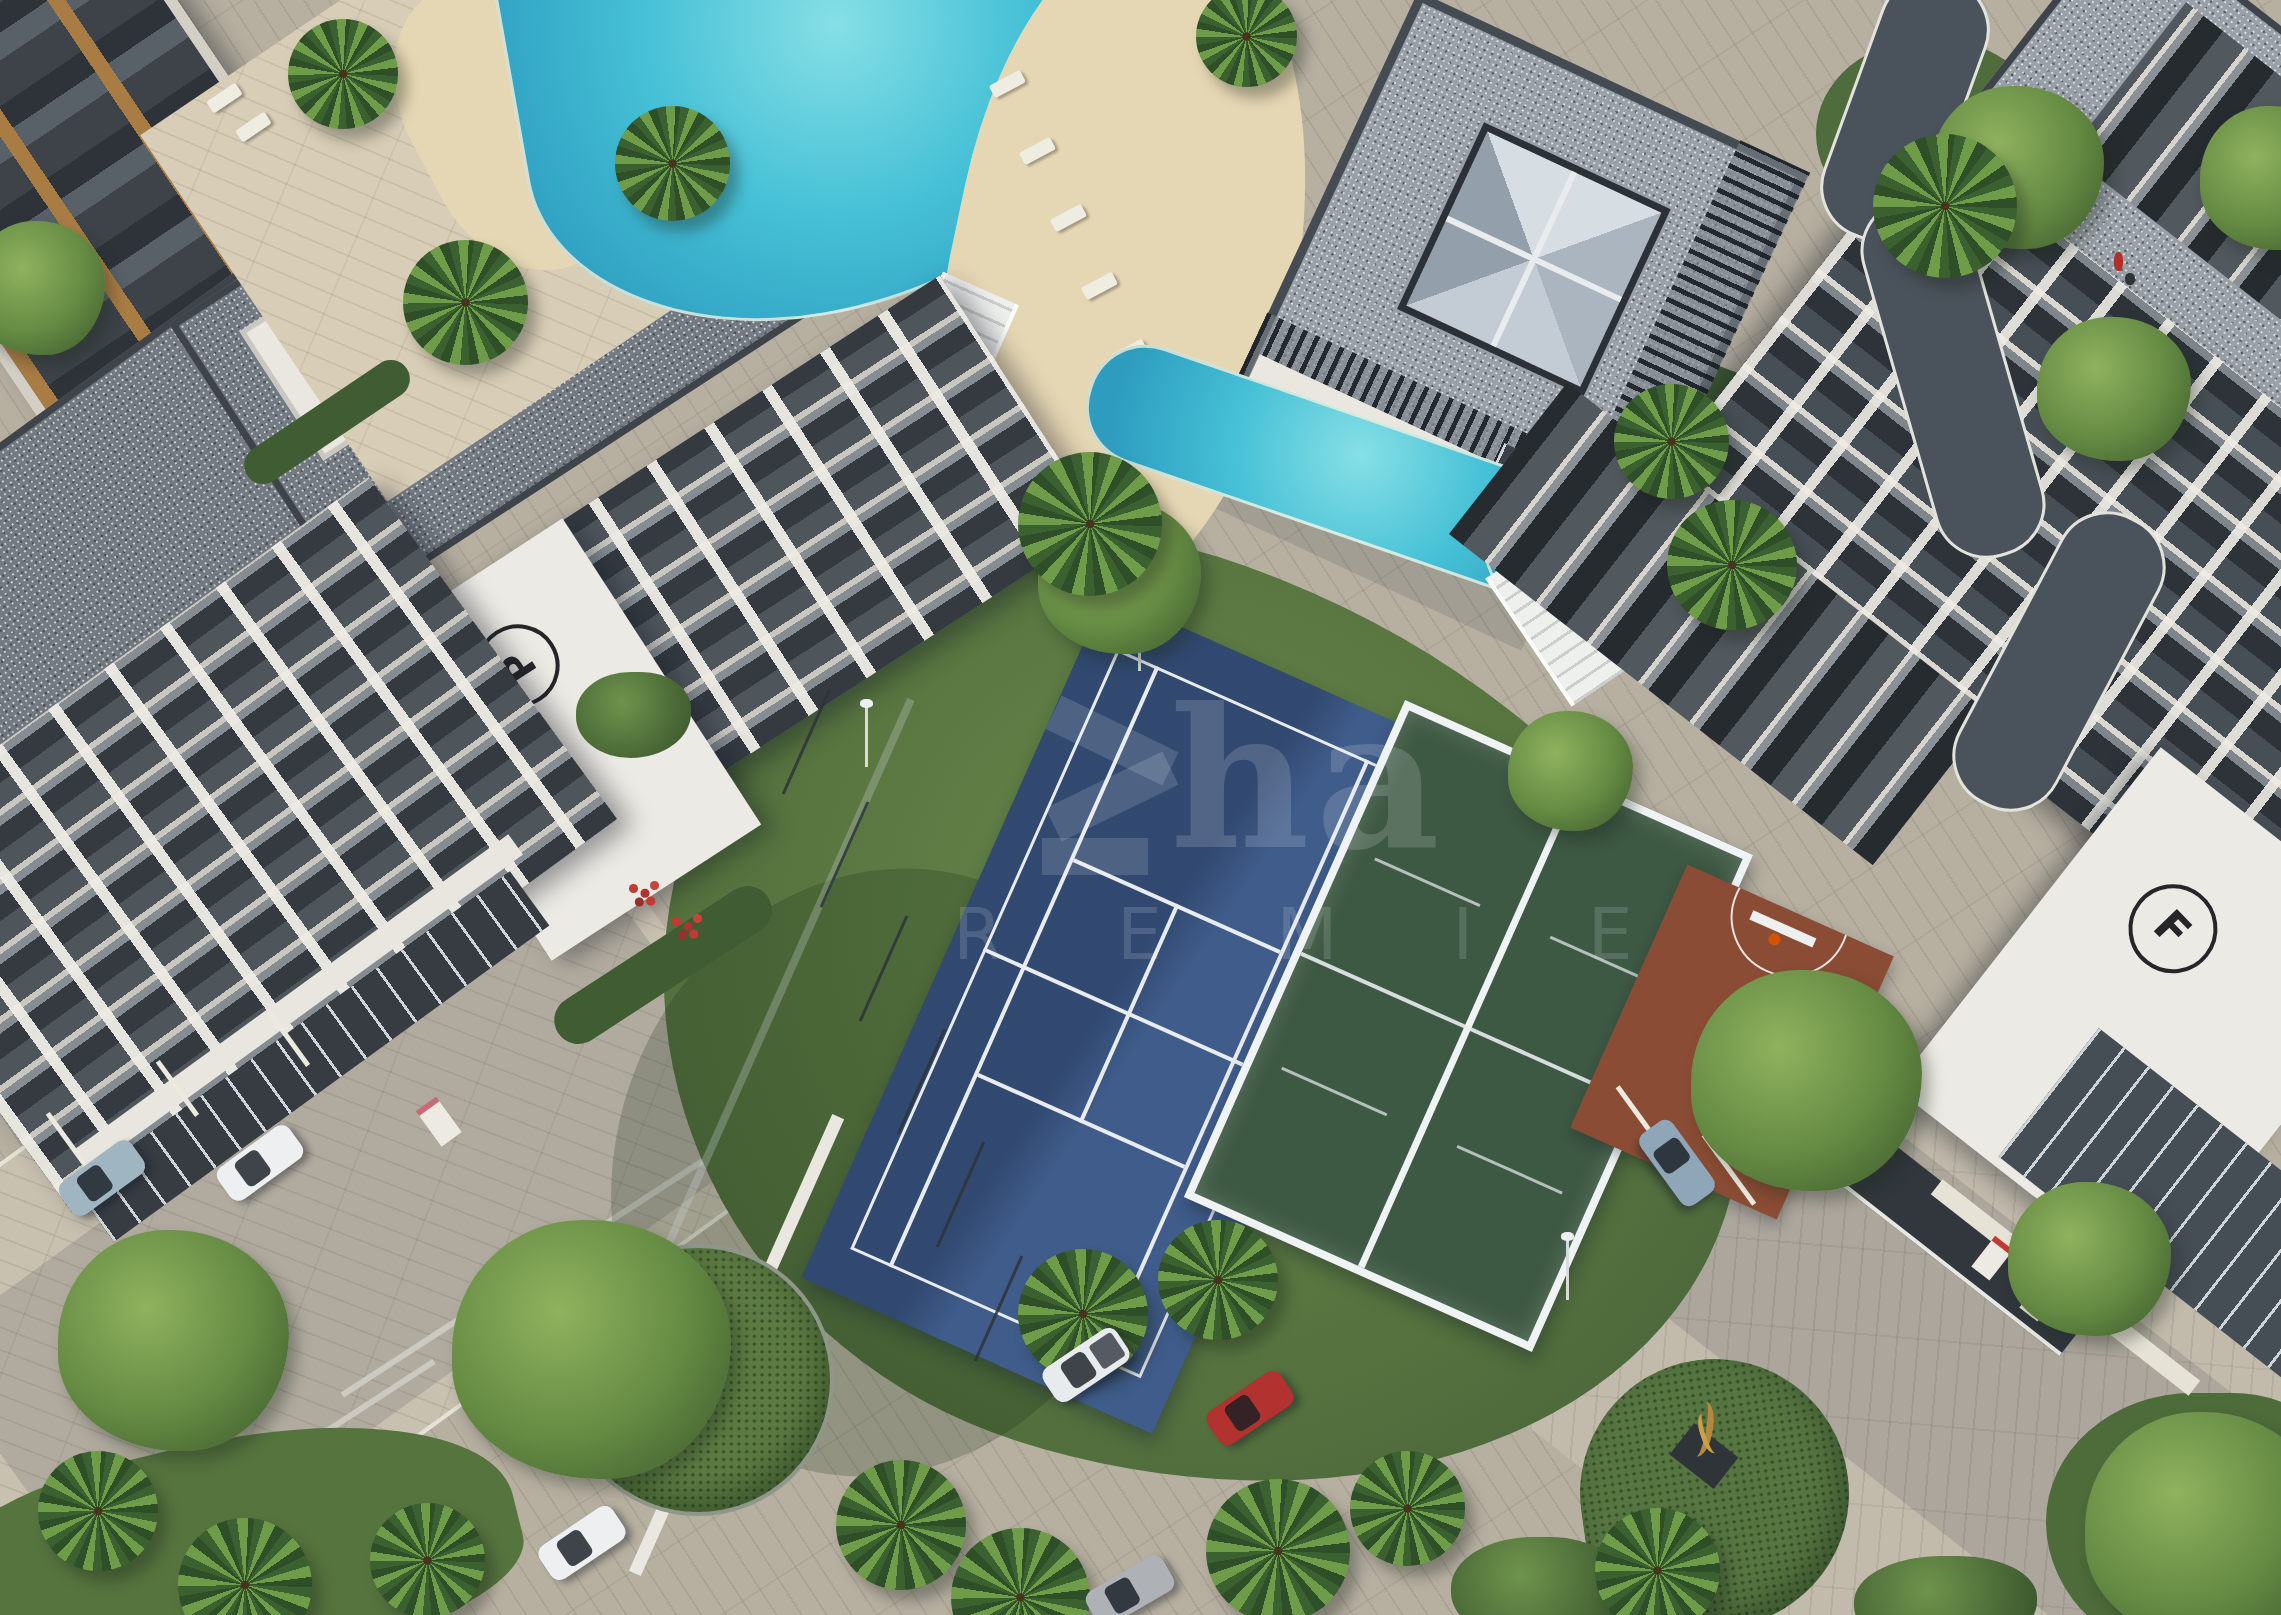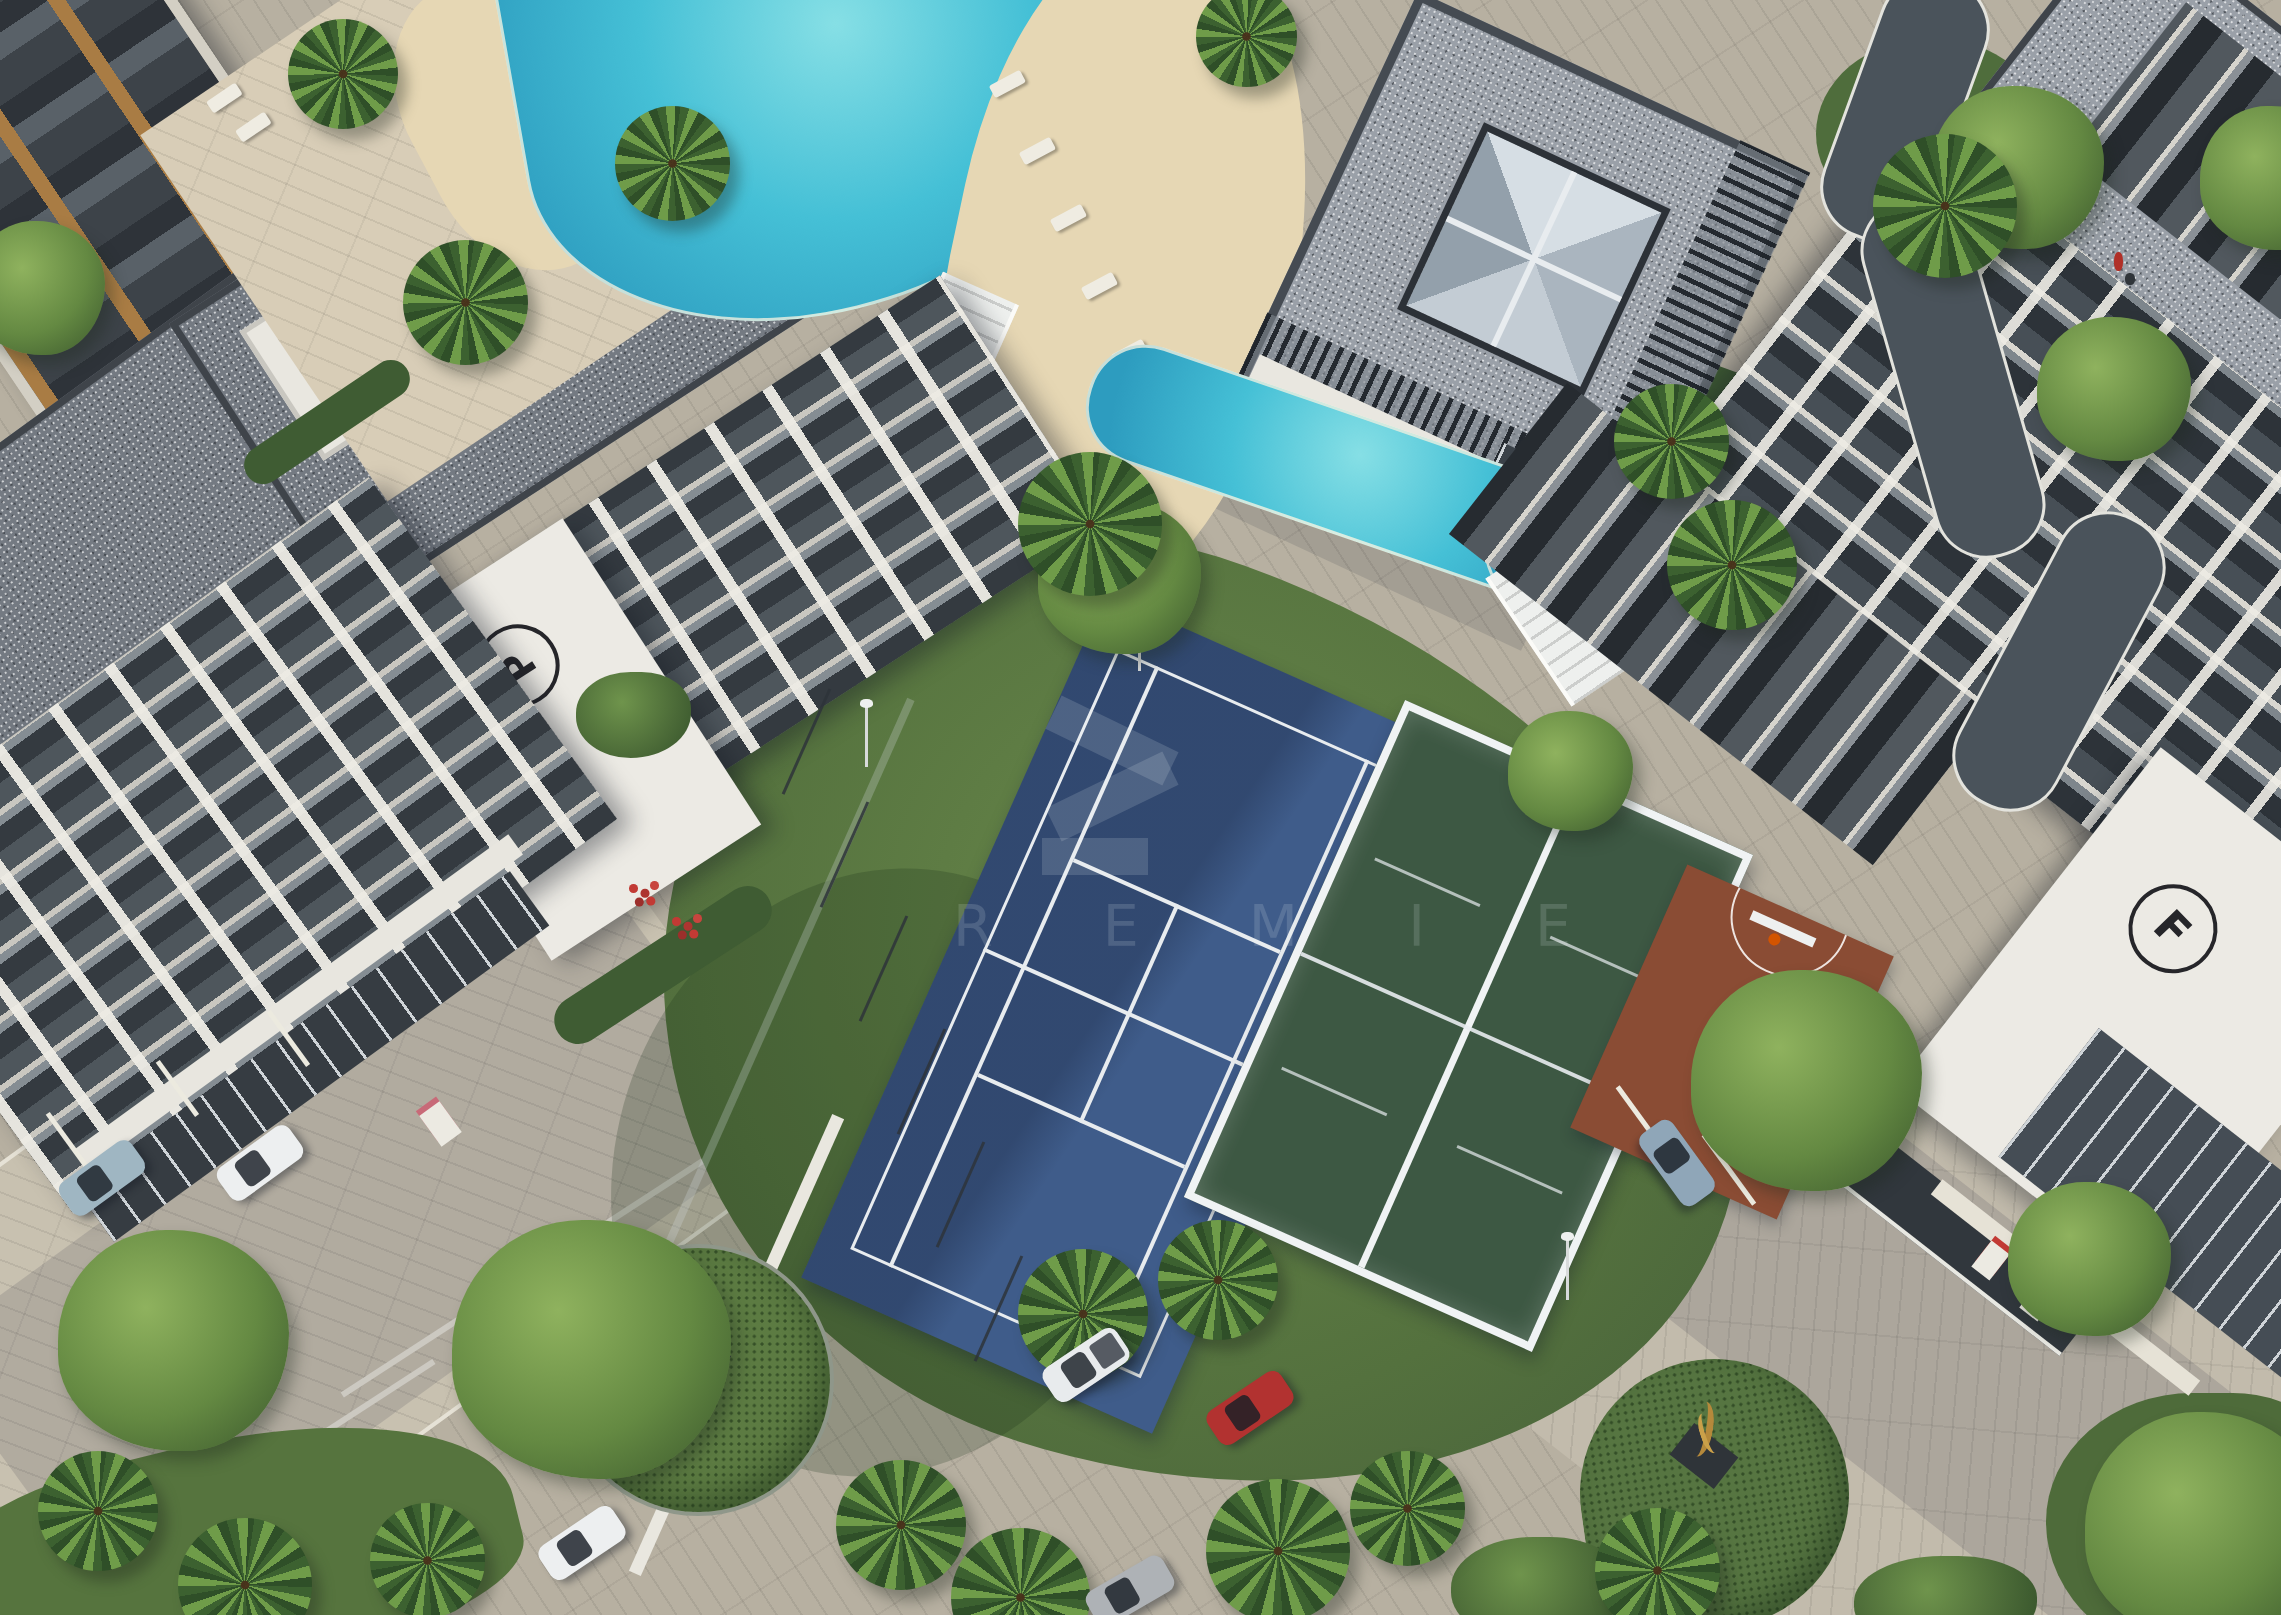--- a/index.html
+++ b/index.html
@@ -44,21 +44,21 @@
      repeating-linear-gradient(0deg,#2d3339 0 23px,#7e868c 23px 31px,#d9d7d0 31px 37px,#474f56 37px 60px);
      box-shadow:-11.5px 13.4px 25px rgba(20,25,35,.4);}
   .balcstack{background:repeating-linear-gradient(0deg,#262b30 0 25px,#8a9096 25px 33px,#d6d4cd 33px 38px,#51585e 38px 65px);}
   .logo-circle{position:absolute;border-radius:50%;border:4.8px solid #26262a;display:flex;
                align-items:center;justify-content:center;font-weight:bold;color:#26262a;background:rgba(255,255,255,.0);}
   .mullions{background-image:repeating-linear-gradient(90deg,#cfd4d8 0 2.9px,transparent 2.9px 31px);}
   .wm{color:rgba(242,246,249,.17);pointer-events:none;}
   .wm-bar{position:absolute;width:130px;height:37px;background:rgba(242,246,249,.15);}
   .wm-line1{position:absolute;font-family:"DejaVu Serif",serif;font-weight:bold;font-size:192px;
             line-height:1;letter-spacing:5.8px;}
-  .wm-line2{position:absolute;font-family:"DejaVu Sans",sans-serif;font-size:57px;letter-spacing:46px;
+  .wm-line2{position:absolute;font-family:"DejaVu Sans",sans-serif;font-size:71px;letter-spacing:46px;
             color:rgba(242,246,249,.15);}
   .fr{position:absolute;width:8.6px;height:8.6px;background:#c23a34;border-radius:50%;
      box-shadow:11.5px 4.8px 0 #ad3530,21px -2.9px 0 #c8453e,5.8px 13.4px 0 #9c2f2b,17.3px 12.5px 0 #c23a34;}
   .person{position:absolute;border-radius:45%;}
 </style>
 </head>
 <body>
 
 <div class="stage">
 
@@ -247,16 +247,17 @@
   <div class="car pickup" style="left:1042px;top:1345px;background:#e8ebed;transform:rotate(-34deg);"></div>
   <div class="car" style="left:1206px;top:1388px;background:var(--car-red,#b23230);transform:rotate(-34deg);"></div>
   <div class="car" style="left:1633px;top:1143px;background:#8fa6b8;transform:rotate(54deg);"></div>
 
   <div class="person" style="left:2114px;top:252px;width:8.6px;height:19px;background:#b03028;"></div>
   <div class="person" style="left:2125px;top:273px;width:9.6px;height:11.5px;background:#30353a;"></div>
 
   <div class="wm-bar" style="left:1047px;top:722px;transform:rotate(26deg);"></div>
   <div class="wm-bar" style="left:1047px;top:778px;transform:rotate(-26deg);"></div>
   <div class="wm-bar" style="left:1042px;top:838px;width:106px;"></div>
+  <div class="wm wm-line1" style="left:1170px;top:684px;">ha</div>
   <div class="wm wm-line2" style="left:953px;top:893px;">R E M I E</div>
 
 </div>
 
 
 </body></html>

